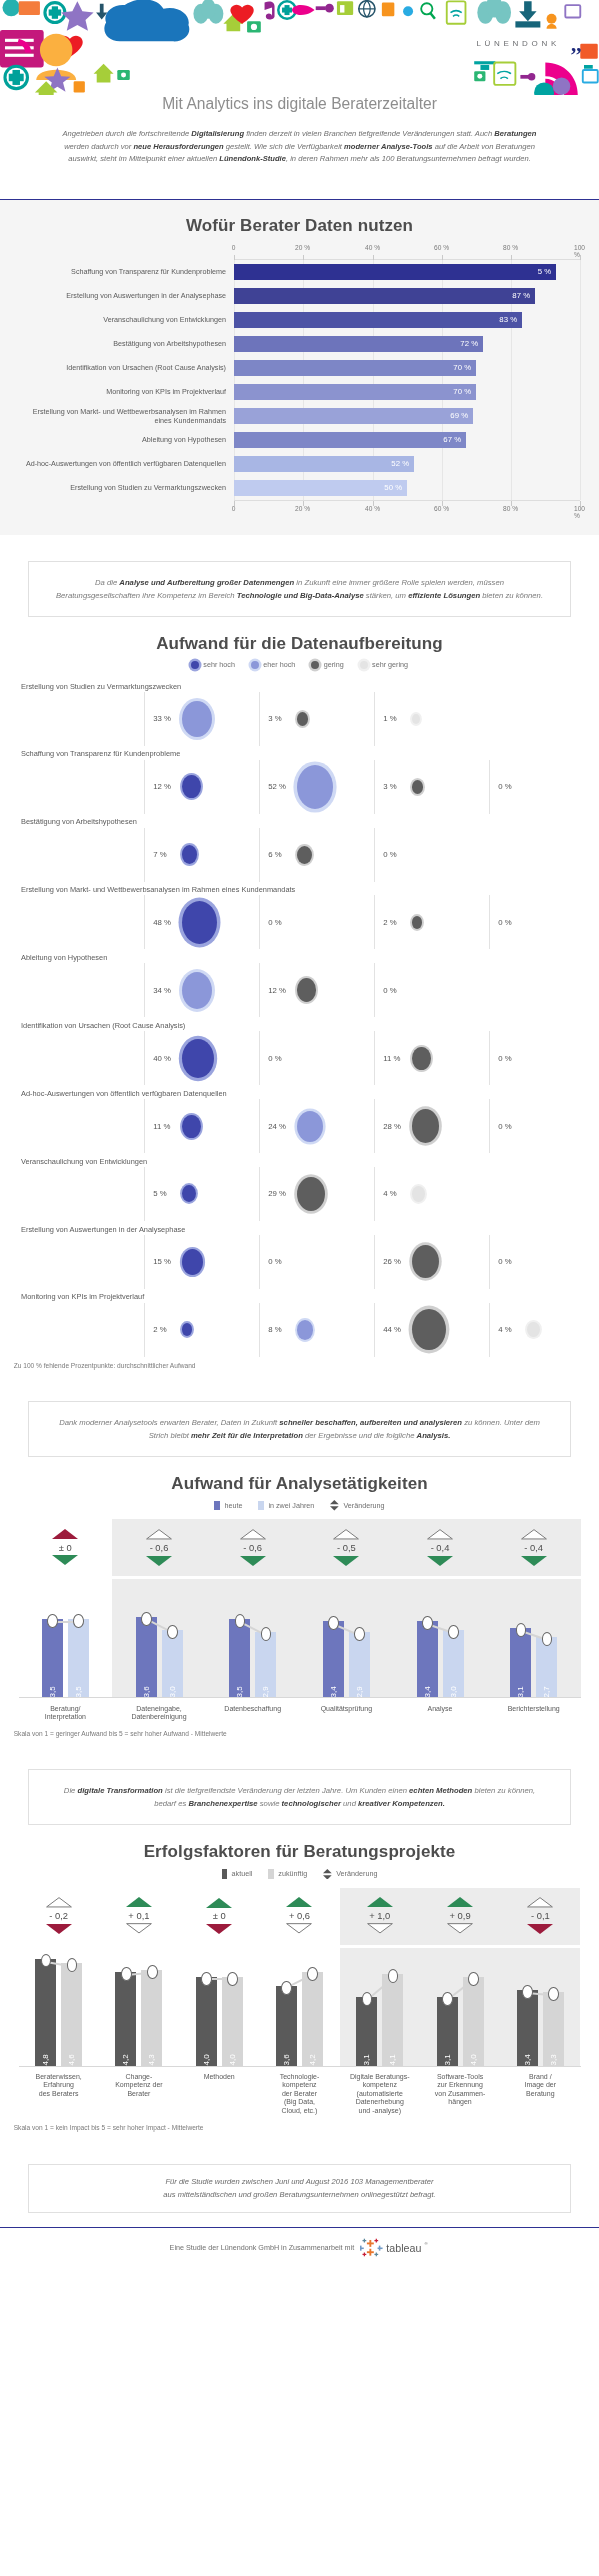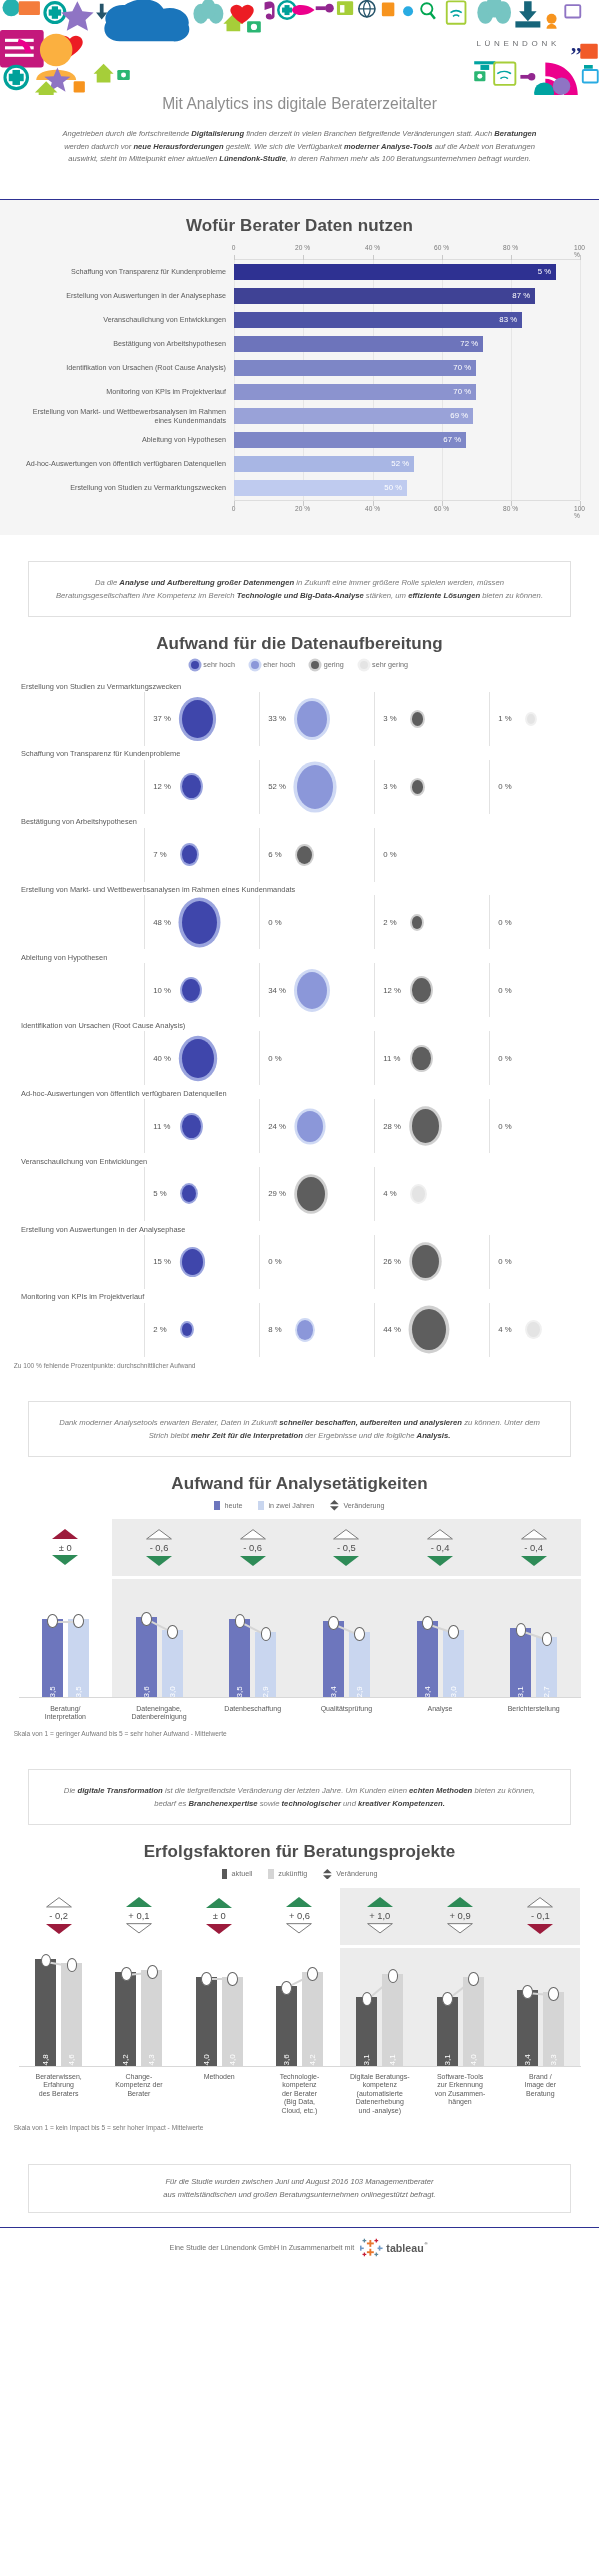--- a/index.html
+++ b/index.html
@@ -137,21 +137,21 @@
   .final-box {
     margin: 16px auto 0 auto; width: 543px; border: 0.6px solid #e0e0e0; background:#fff;
     padding: 11.2px 19px; text-align: center; font-style: italic; font-size: 7.6px;
     line-height: 1.65; color: #6b6b6b;
   }
   .footer-bar {
     margin-top: 13.7px; border-top: 1.2px solid #2e3192; padding: 10px 0 12.5px 0;
     display: flex; align-items: center; justify-content: center; gap: 6.2px;
   }
   .footer-txt { font-size: 7.2px; color: #6f6f6f; }
-  .tableau-logo { display: flex; align-items: flex-start; gap: 1.9px; font-weight: bold; }
+  .tableau-logo { display: flex; align-items: flex-start; gap: 1.9px; }
 </style>
 </head>
 <body>
 
 <div class="page">
 
   <div class="header">
     <div class="icon-band">
       <svg width="599" height="95" viewBox="0 0 960 152">
 
@@ -460,24 +460,20 @@
         <div class="legend-item">
           <span class="lg-dot" style="width: 8px; height: 8px; background: rgb(228, 228, 228); box-shadow: rgb(240, 240, 240) 0px 0px 0px 2.5px;"></span>
           <span>sehr gering</span>
         </div>
       </div>
     <div class="bubbles" id="bubble-rows">
         <div class="bub-rowlabel">Erstellung von Studien zu Vermarktungszwecken</div>
         <div class="bub-row">
           <div class="bub-spacer"></div>
           <div class="bub-cell">
-            <div class="bub-val">37 %</div>
-            <span class="bub" style="width: 31px; height: 38px; background: rgb(63, 70, 171); box-shadow: rgb(154, 164, 222) 0px 0px 0px 3.1px;"></span>
-          </div>
-          <div class="bub-cell">
             <div class="bub-val">33 %</div>
             <span class="bub" style="width: 30px; height: 36px; background: rgb(139, 151, 217); box-shadow: rgb(207, 217, 244) 0px 0px 0px 3px;"></span>
           </div>
           <div class="bub-cell">
             <div class="bub-val">3 %</div>
             <span class="bub" style="width: 11.5px; height: 14px; background: rgb(94, 94, 94); box-shadow: rgb(207, 207, 207) 0px 0px 0px 1.9px;"></span>
           </div>
           <div class="bub-cell">
             <div class="bub-val">1 %</div>
             <span class="bub" style="width: 8.2px; height: 10px; background: rgb(228, 228, 228); box-shadow: rgb(240, 240, 240) 0px 0px 0px 1.9px;"></span>
@@ -531,24 +527,20 @@
             <div class="bub-val">2 %</div>
             <span class="bub" style="width: 10px; height: 12.3px; background: rgb(94, 94, 94); box-shadow: rgb(207, 207, 207) 0px 0px 0px 1.9px;"></span>
           </div>
           <div class="bub-cell">
             <div class="bub-val">0 %</div>
           </div>
         </div>
         <div class="bub-rowlabel">Ableitung von Hypothesen</div>
         <div class="bub-row">
           <div class="bub-spacer"></div>
-          <div class="bub-cell">
-            <div class="bub-val">10 %</div>
-            <span class="bub" style="width: 18px; height: 22px; background: rgb(63, 70, 171); box-shadow: rgb(154, 164, 222) 0px 0px 0px 1.9px;"></span>
-          </div>
           <div class="bub-cell">
             <div class="bub-val">34 %</div>
             <span class="bub" style="width: 30px; height: 37px; background: rgb(139, 151, 217); box-shadow: rgb(207, 217, 244) 0px 0px 0px 3px;"></span>
           </div>
           <div class="bub-cell">
             <div class="bub-val">12 %</div>
             <span class="bub" style="width: 19.3px; height: 23.6px; background: rgb(94, 94, 94); box-shadow: rgb(207, 207, 207) 0px 0px 0px 1.9px;"></span>
           </div>
           <div class="bub-cell">
             <div class="bub-val">0 %</div>

